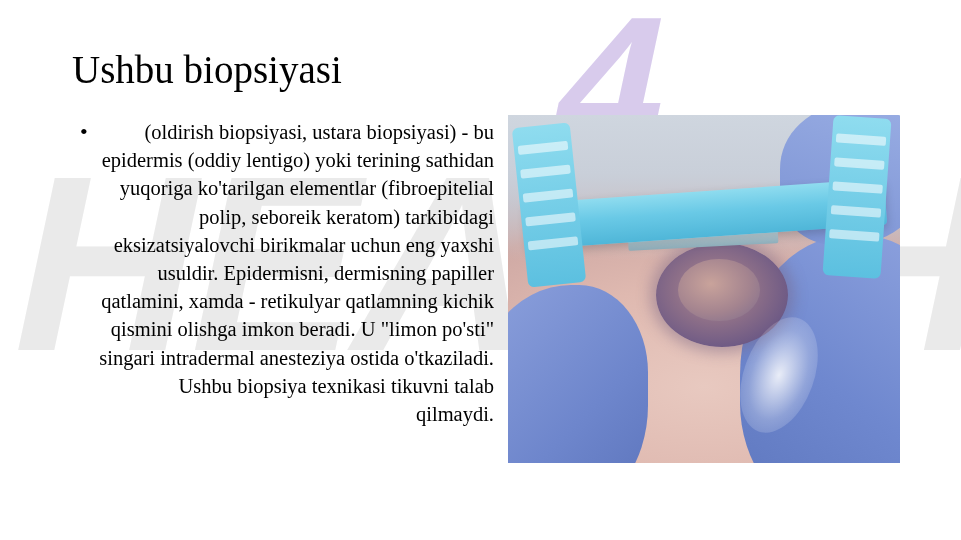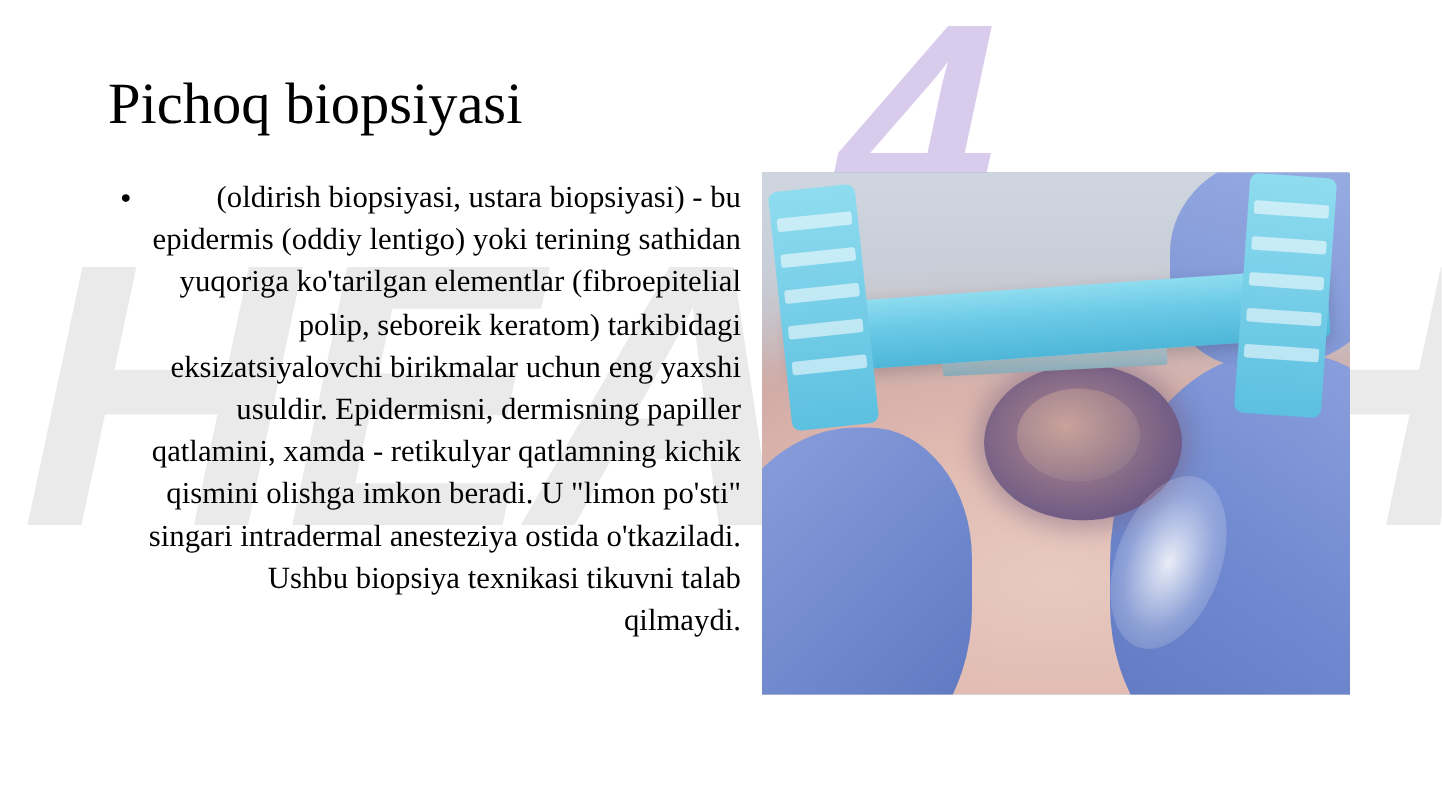--- a/index.html
+++ b/index.html
@@ -207,21 +207,21 @@
 </head>
 <body>
 
 <div class="watermark">
   <div class="wm-text wm-1">4</div>
   <div class="wm-text wm-2">HEALTH24</div>
 </div>
 
 <div class="slide">
 
-  <div class="slide-title">Pichoq biopsiyasi</div>
+  <div class="slide-title">Ushbu biopsiyasi</div>
 
   <div class="body-block">
     <div class="bullet-row">
       <div class="bullet-dot">•</div>
       <div class="bullet-text">(oldirish biopsiyasi, ustara biopsiyasi) - bu epidermis (oddiy lentigo) yoki terining sathidan yuqoriga ko'tarilgan elementlar (fibroepitelial polip, seboreik keratom) tarkibidagi eksizatsiyalovchi birikmalar uchun eng yaxshi usuldir. Epidermisni, dermisning papiller qatlamini, xamda - retikulyar qatlamning kichik qismini olishga imkon beradi. U "limon po'sti" singari intradermal anesteziya ostida o'tkaziladi. Ushbu biopsiya texnikasi tikuvni talab qilmaydi.</div>
     </div>
   </div>
 
   <div class="photo-frame">
     <div class="photo">

